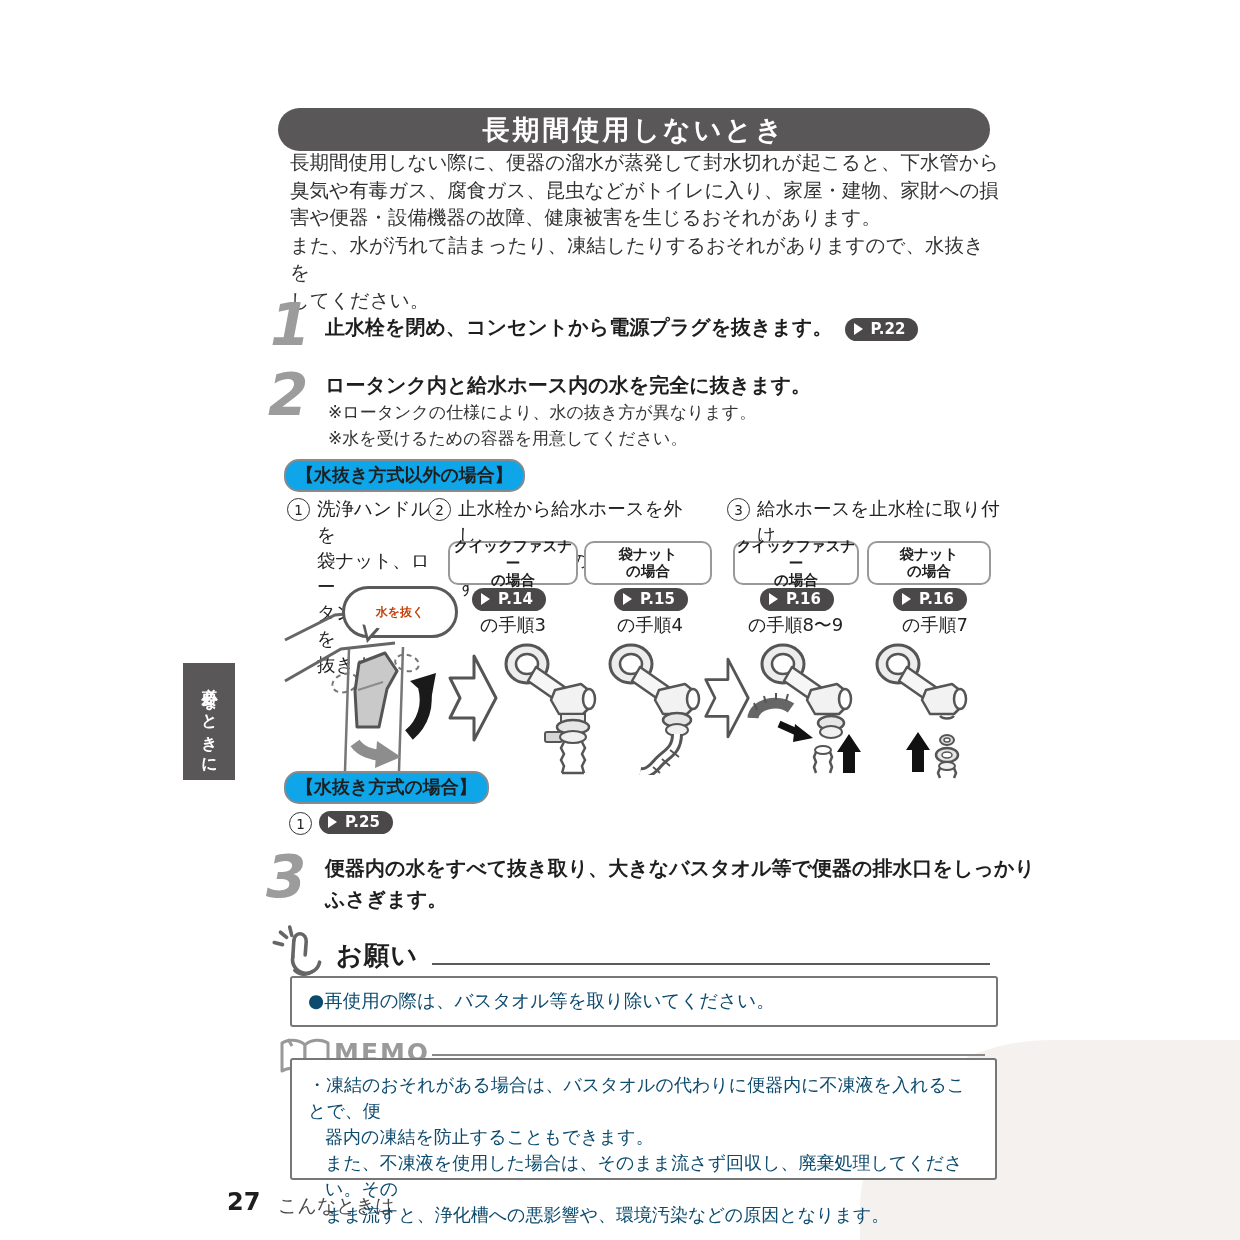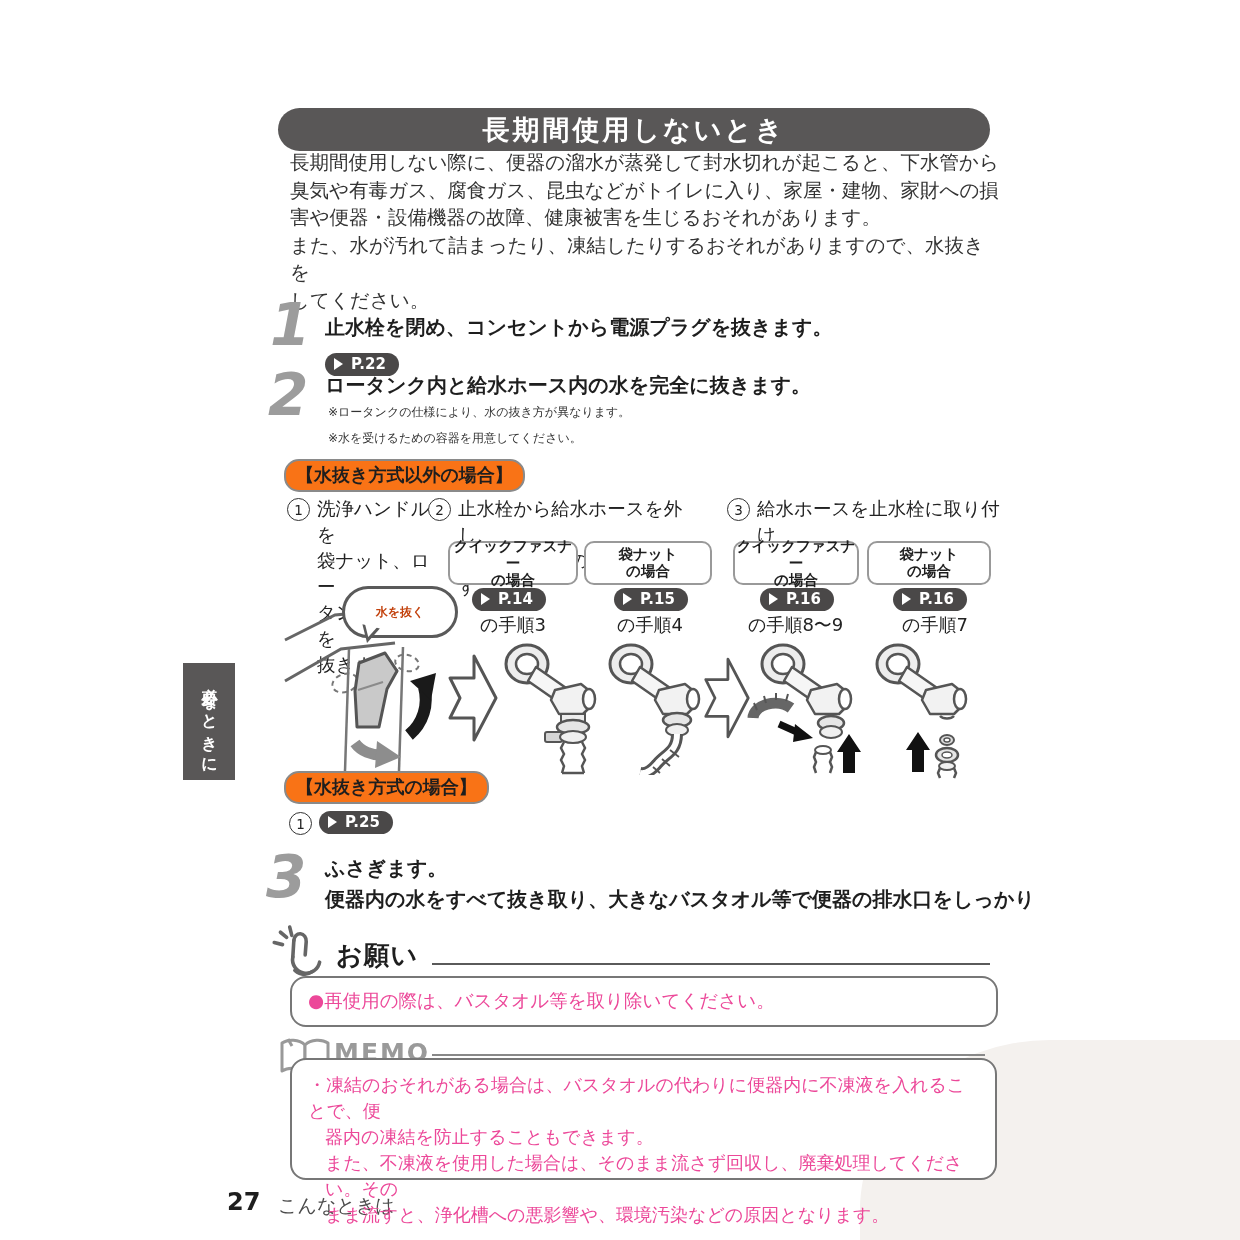--- a/index.html
+++ b/index.html
@@ -5,27 +5,27 @@
   html,body{margin:0;padding:0;background:#fff;}
   .page{position:relative;width:1240px;height:1240px;background:#fff;overflow:hidden;
         font-family:"DejaVu Sans","Liberation Sans",sans-serif;color:#2b2b2b;}
   .blob{position:absolute;right:-40px;bottom:-50px;width:420px;height:250px;
         background:#f4f1ee;border-top-left-radius:190px 170px;}
   .header-bar{position:absolute;left:278px;top:88px;width:712px;height:43px;background:#595757;
         border-radius:22px;display:flex;align-items:center;justify-content:center;
         color:#fff;font-size:27px;font-weight:bold;letter-spacing:3px;margin-top:20px;}
   .intro{position:absolute;left:290px;top:149px;width:710px;font-size:19.5px;line-height:27.5px;color:#333;}
   .step-num{position:absolute;font-size:58px;line-height:1;font-weight:bold;font-style:italic;color:#9c9c9c;}
-  .step-head{position:absolute;font-size:20px;font-weight:bold;color:#1e1e1e;display:flex;align-items:flex-start;gap:12px;flex-direction:column;}
-  .note{position:absolute;font-size:12px;line-height:26px;color:#333;}
+  .step-head{position:absolute;font-size:20px;font-weight:bold;color:#1e1e1e;display:flex;align-items:flex-end;gap:12px;}
+  .note{position:absolute;font-size:17px;line-height:26px;color:#333;}
   .pbadge{display:inline-flex;align-items:center;gap:8px;background:#4a4848;color:#fff;border-radius:13px;
         padding:2px 13px 3px 9px;font-size:15px;font-weight:bold;line-height:18px;}
   .pbadge .tri{width:0;height:0;border-left:9px solid #fff;border-top:6px solid transparent;border-bottom:6px solid transparent;}
   .pbadge.abs{position:absolute;}
-  .case-label{position:absolute;background:#f97316;border:2px solid #8a8a8a;border-radius:15px;
+  .case-label{position:absolute;background:#0ea5e9;border:2px solid #8a8a8a;border-radius:15px;
         padding:2px 10px 3px;font-size:18px;font-weight:bold;color:#1e1e1e;}
   .circ{display:inline-flex;flex:none;width:21px;height:21px;border:1.5px solid #333;border-radius:50%;
         align-items:center;justify-content:center;font-size:13.5px;color:#222;background:#fff;margin-top:2px;}
   .colitem{position:absolute;display:flex;gap:7px;font-size:18.5px;line-height:26px;color:#222;}
   .case-box{position:absolute;border:2px solid #999;border-radius:10px;background:#fff;
         display:flex;flex-direction:column;align-items:center;justify-content:center;
         font-weight:bold;font-size:14.5px;line-height:17px;color:#1e1e1e;text-align:center;}
   .step-note{position:absolute;font-size:18px;color:#222;}
   .bubble{position:absolute;left:342px;top:586px;width:110px;height:46px;border:3px solid #5a5a5a;
         border-radius:28px;background:#fff;display:flex;align-items:center;justify-content:center;
@@ -33,22 +33,22 @@
   .bubble .tail{position:absolute;left:14px;bottom:-17px;width:0;height:0;
         border:9px solid transparent;border-top:17px solid #5a5a5a;transform:rotate(14deg);}
   .bubble .tail2{position:absolute;left:17px;bottom:-9px;width:0;height:0;
         border:7px solid transparent;border-top:13px solid #fff;transform:rotate(14deg);}
   .illus{position:absolute;}
   .sidebar-tab{position:absolute;left:183px;top:663px;width:52px;height:117px;background:#595757;color:#fff;
         display:flex;align-items:center;justify-content:center;writing-mode:vertical-rl;text-orientation:upright;
         font-size:16px;font-weight:bold;letter-spacing:3px;}
   .onegai-title{position:absolute;left:336px;top:938px;font-size:26px;font-weight:bold;color:#1e1e1e;letter-spacing:1px;}
   .rule{position:absolute;border-top:2.5px solid #5a5a5a;}
-  .round-box{position:absolute;border:2.5px solid #777;border-radius:16px;background:#fff;
-        font-size:18.5px;line-height:26px;color:#ec4899;z-index:2;}
+  .round-box{position:absolute;border:2.5px solid #777;border-radius:3px;background:#fff;
+        font-size:18.5px;line-height:26px;color:#0c4a6e;z-index:2;}
   .memo-title{position:absolute;left:334px;top:1038px;font-size:25px;font-weight:bold;color:#9a9a9a;letter-spacing:2px;}
   .memo-ind{padding-left:17px;}
   .footer-num{position:absolute;left:227px;top:1188px;font-size:24px;font-weight:bold;color:#1e1e1e;}
   .footer-sec{position:absolute;left:278px;top:1193px;font-size:19px;color:#4a4a4a;}
 </style>
 </head>
 <body>
 
 <div class="page">
 
@@ -237,22 +237,22 @@
   <div class="colitem" style="left:289px;top:810px;align-items:center;">
     <span class="circ">1</span>
     <span class="pbadge">
       <span class="tri"></span>
       <span>P.25</span>
     </span>
   </div>
 
   <div class="step-num" style="left:266px;top:848px;">3</div>
   <div class="step-head" style="left:325px;top:853px;line-height:31px;display:block;">
+    <span style="display:block">便器内の水をすべて抜き取り、大きなバスタオル等で便器の排水口をしっかり</span>
     <span style="display:block">ふさぎます。</span>
-    <span style="display:block">便器内の水をすべて抜き取り、大きなバスタオル等で便器の排水口をしっかり</span>
   </div>
 
   <svg class="illus" style="left:268px;top:924px;" width="62" height="66" viewBox="0 0 60 64">
     <g fill="none" stroke="#666" stroke-width="3.5" stroke-linecap="round" stroke-linejoin="round">
       <path d="M25,16 a6,7 0 0 1 12,1 l-1,13"></path>
       <path d="M25,16 l-1,16"></path>
       <path d="M24,32 a13,13 0 1 0 26,5"></path>
       <path d="M26,45 q8,7 17,1"></path>
       <path d="M12,8 l6,5 M6,18 l8,2 M21,3 l2,8"></path>
     </g>

